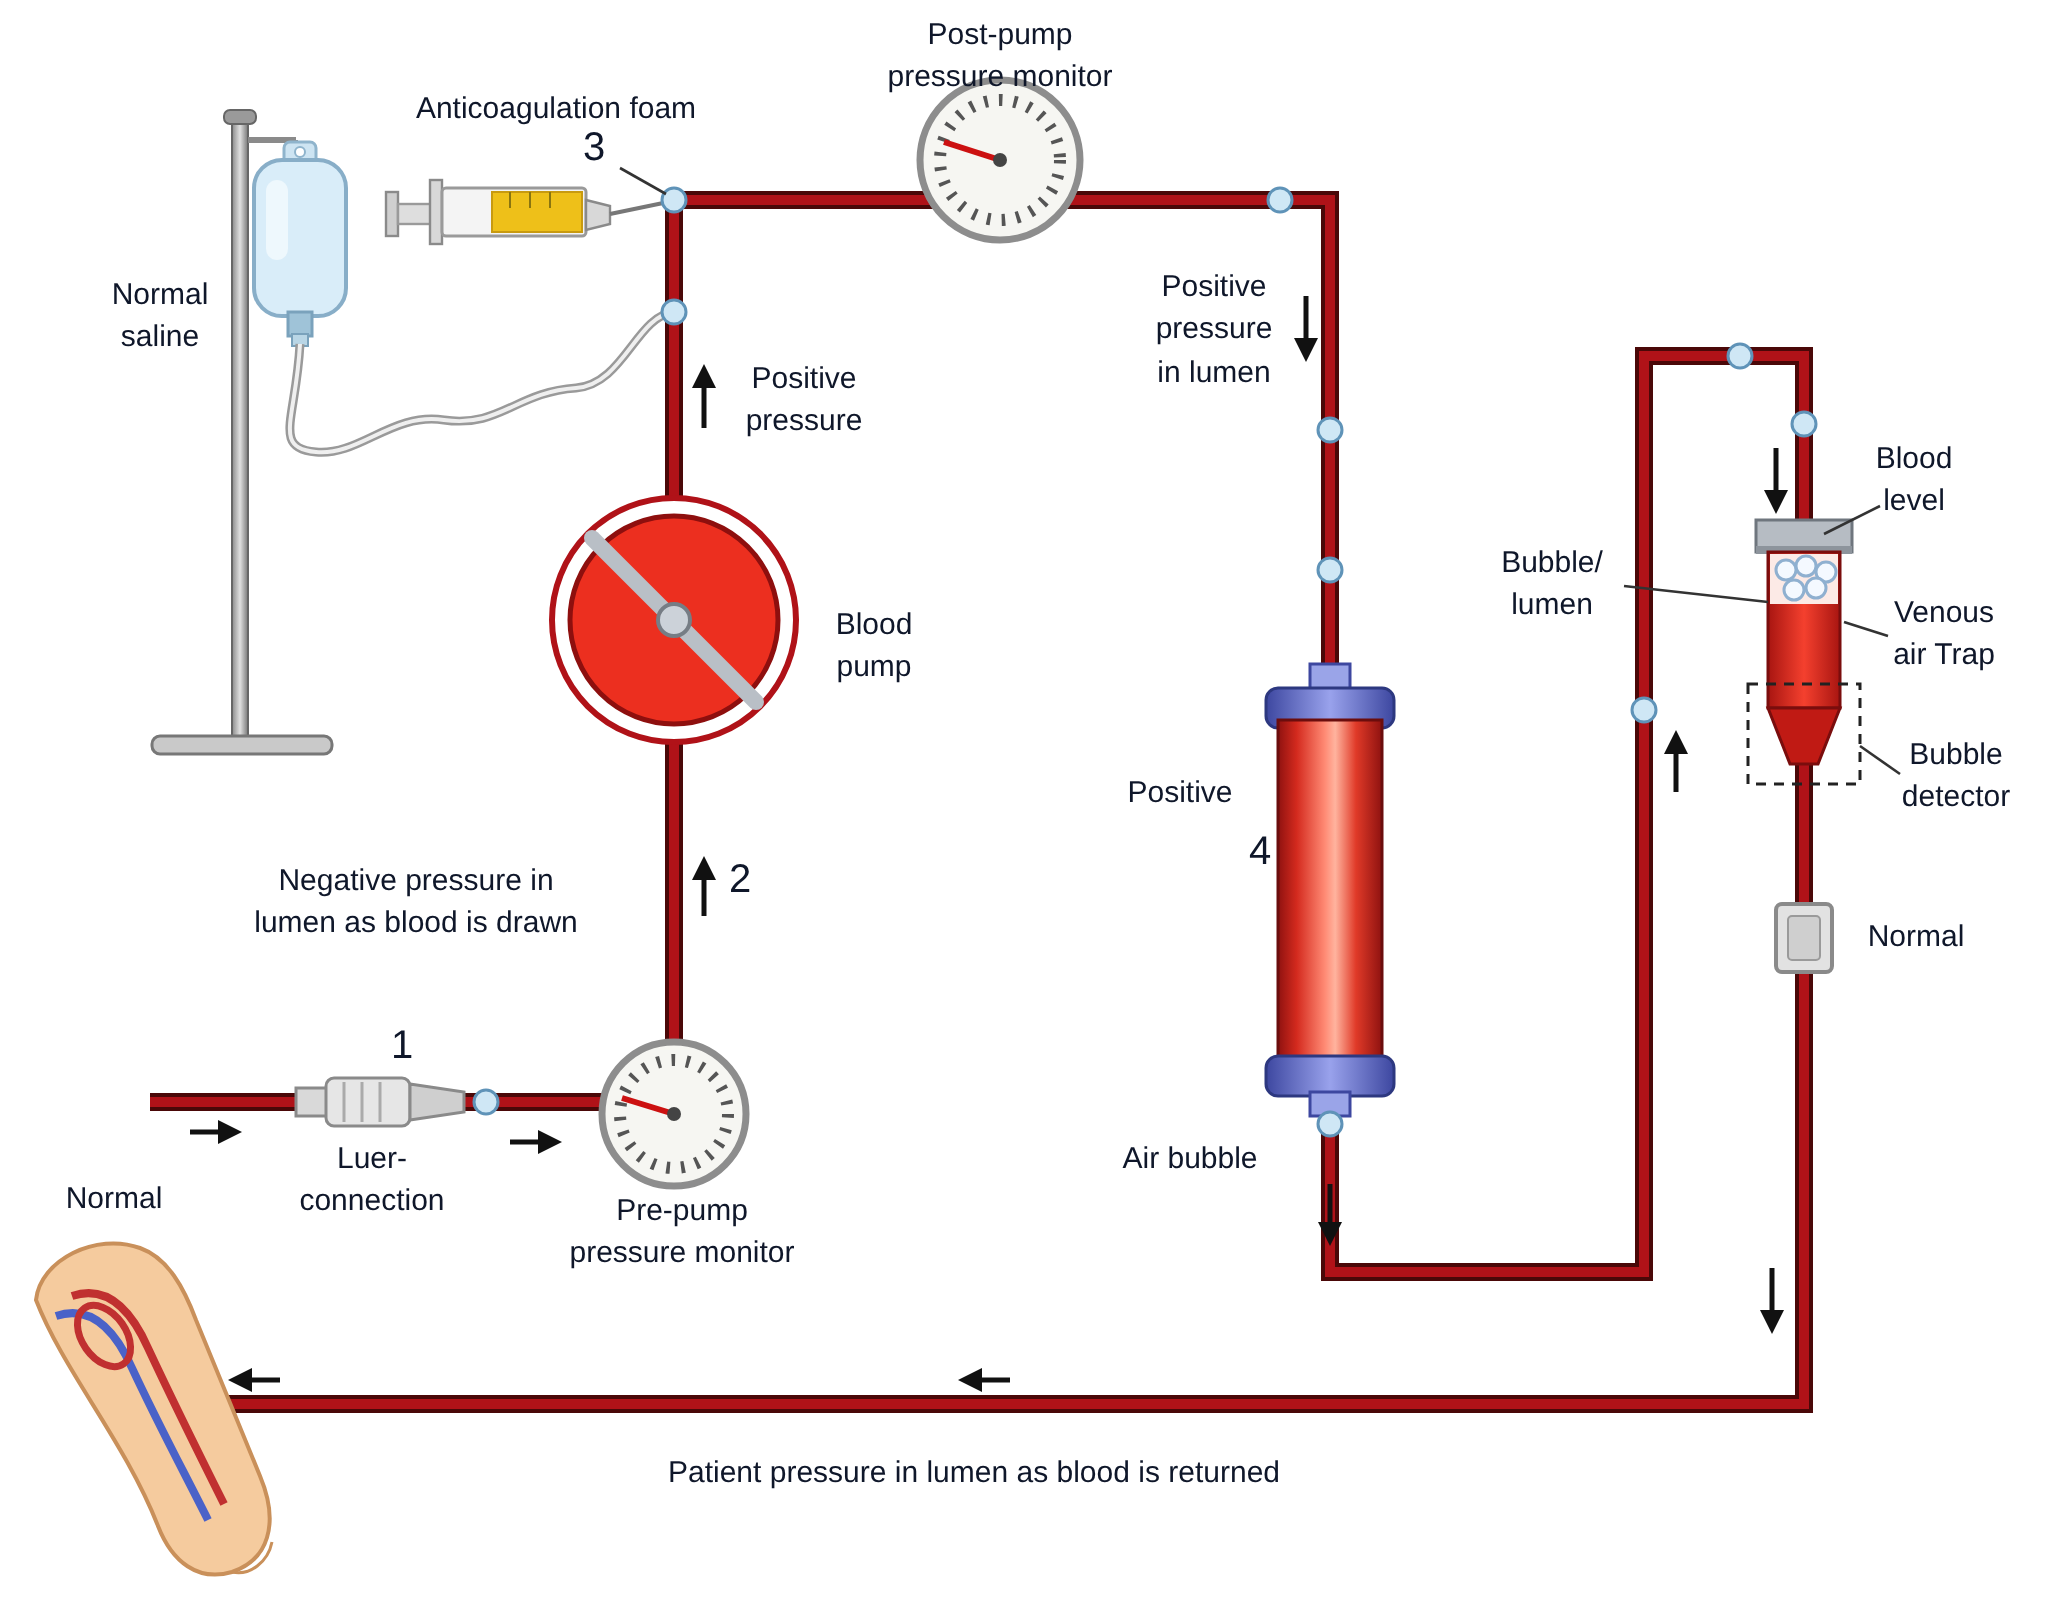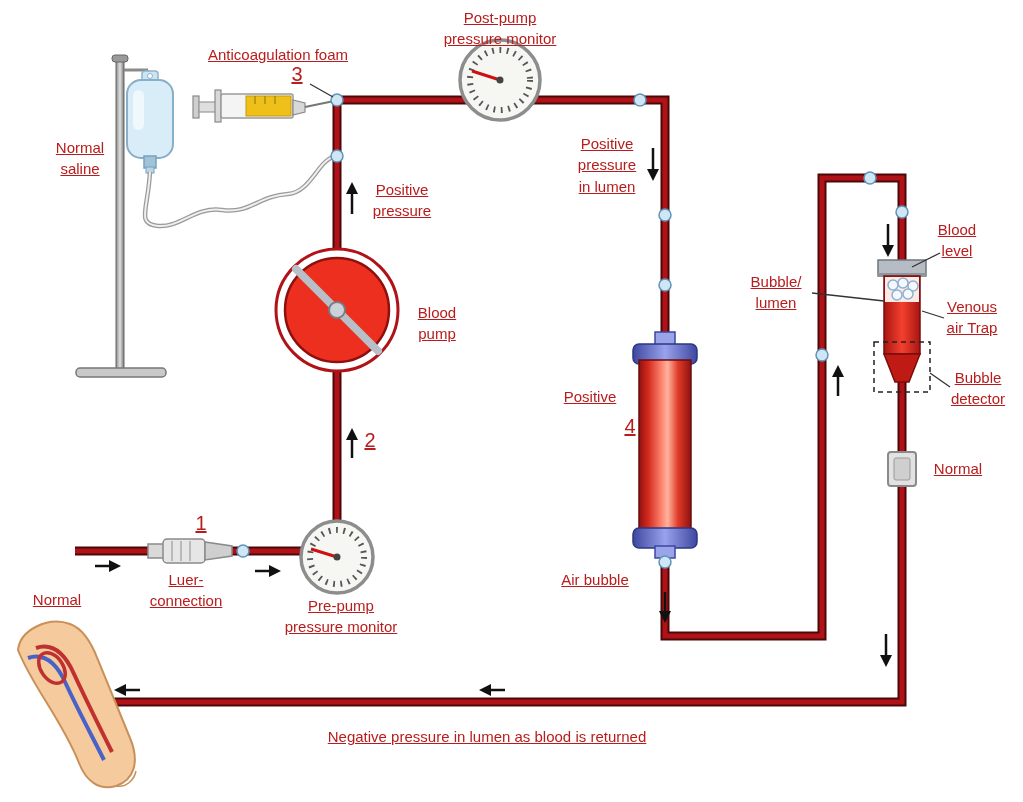--- a/index.html
+++ b/index.html
@@ -4,21 +4,21 @@
 <style>
   html,body{margin:0;padding:0;background:#ffffff;}
   #stage{
     position:relative;width:1023px;height:802px;background:#ffffff;
     font-family:"Liberation Sans", sans-serif;color:#111;overflow:hidden;
   }
   #stage svg{position:absolute;left:0;top:0;}
   .lbl{
     position:absolute;transform:translateX(-50%);
     font-size:15px;line-height:1.42;text-align:center;
-    white-space:pre-line;color:#b91c1c;text-decoration:underline;
+    white-space:pre-line;color:#0f172a;
   }
   .num{font-size:20px;line-height:1;}
   .tube-edge{fill:none;stroke:#4a0808;stroke-width:9;}
   .tube-core{fill:none;stroke-width:5;}
   .ptr{stroke:#333;stroke-width:1.3;}
   .arrow-line{stroke:#111;stroke-width:2.5;}
   .arrow-head{fill:#111;stroke:none;}
 </style>
 </head>
 <body>
@@ -235,20 +235,22 @@
 <div class="lbl" style="left:80px;top:137px">Normal
 saline</div>
 <div class="lbl" style="left:278px;top:44px">Anticoagulation foam</div>
 <div class="lbl num" style="left:297px;top:64px">3</div>
 <div class="lbl" style="left:500px;top:7px">Post-pump
 pressure monitor</div>
 <div class="lbl" style="left:402px;top:179px">Positive
 pressure</div>
 <div class="lbl" style="left:437px;top:302px">Blood
 pump</div>
+<div class="lbl" style="left:208px;top:430px">Negative pressure in
+lumen as blood is drawn</div>
 <div class="lbl num" style="left:370px;top:430px">2</div>
 <div class="lbl num" style="left:201px;top:513px">1</div>
 <div class="lbl" style="left:186px;top:569px">Luer-
 connection</div>
 <div class="lbl" style="left:57px;top:589px">Normal</div>
 <div class="lbl" style="left:341px;top:595px">Pre-pump
 pressure monitor</div>
 <div class="lbl" style="left:607px;top:133px">Positive
 pressure
 in lumen</div>
@@ -257,15 +259,15 @@
 <div class="lbl" style="left:595px;top:569px">Air bubble</div>
 <div class="lbl" style="left:776px;top:271px">Bubble/
 lumen</div>
 <div class="lbl" style="left:957px;top:219px">Blood
 level</div>
 <div class="lbl" style="left:972px;top:296px">Venous
 air Trap</div>
 <div class="lbl" style="left:978px;top:367px">Bubble
 detector</div>
 <div class="lbl" style="left:958px;top:458px">Normal</div>
-<div class="lbl" style="left:487px;top:726px">Negative pressure in lumen as blood is returned</div>
+<div class="lbl" style="left:487px;top:726px">Patient pressure in lumen as blood is returned</div>
 
 </div>
 
 </body></html>

